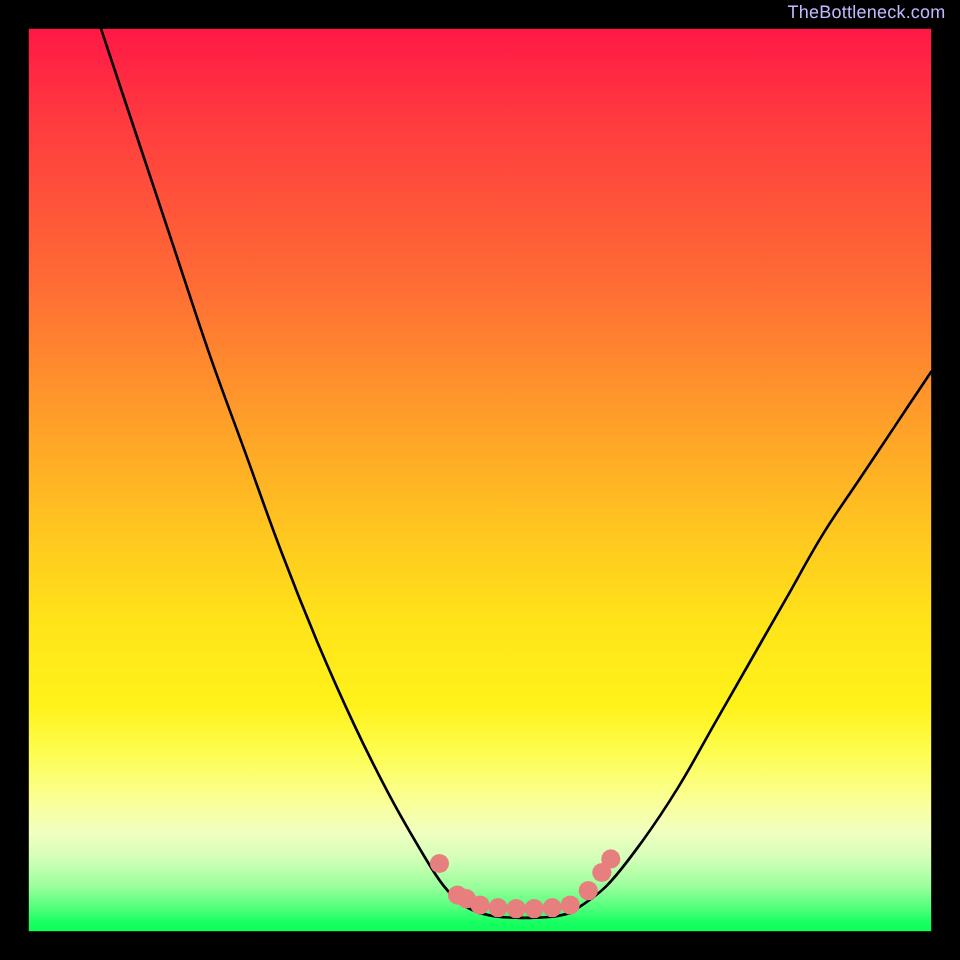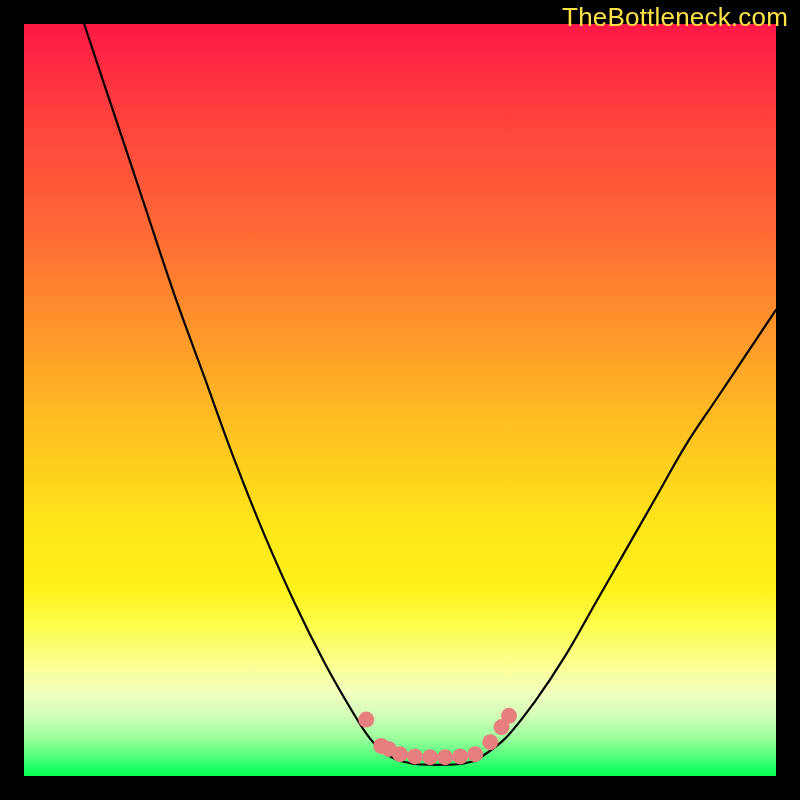--- a/index.html
+++ b/index.html
@@ -47,22 +47,22 @@
   }
   svg.overlay {
     position: absolute;
     top: 0;
     left: 0;
   }
   .watermark {
     position: absolute;
     top: 2px;
     right: 12px;
-    color: #fde047;
-    font-size: 26px;
+    color: #c4b5fd;
+    font-size: 15px;
     letter-spacing: 0.2px;
     font-weight: 400;
   }
 </style>
 </head>
 <body>
 
 <div class="frame">
   <div class="plot"></div>
 

